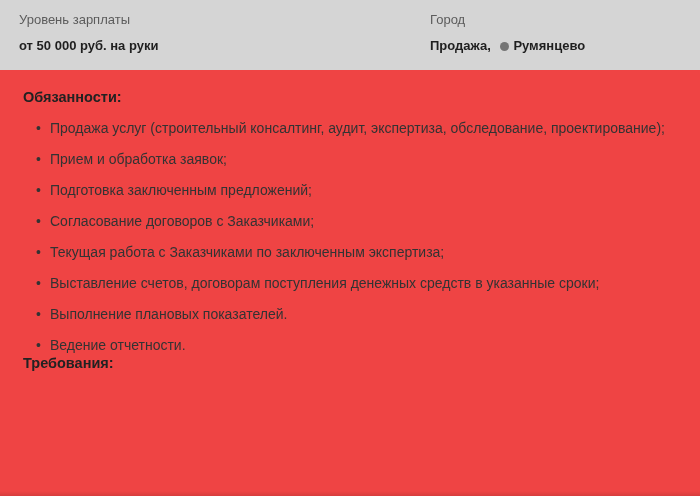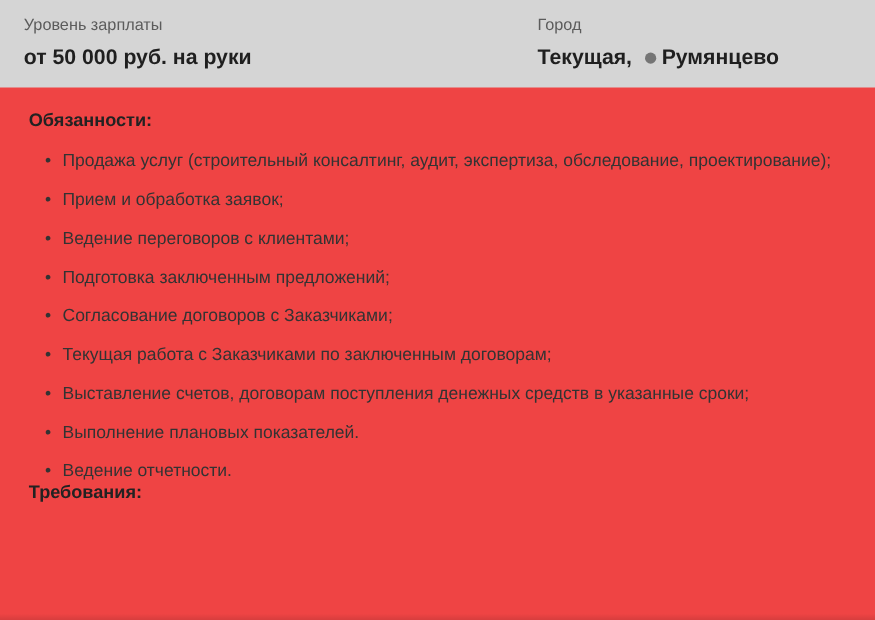--- a/index.html
+++ b/index.html
@@ -26,21 +26,21 @@
   .header-col { display: flex; flex-direction: column; }
   .header-col.left  { width: 411px; }
   .header-col.right { flex: 1; }
   .header .label {
     font-size: 13px;
     color: #5c5c5c;
     line-height: 15px;
     margin-bottom: 9px;
   }
   .header .value {
-    font-size: 17px;
+    font-size: 13px;
     font-weight: bold;
     color: #1f1f1f;
     line-height: 20px;
     display: flex;
     align-items: center;
     white-space: pre;
   }
   .metro-dot {
     display: inline-block;
     width: 9px;
@@ -100,38 +100,37 @@
 <div class="page">
 
   <div class="header">
     <div class="header-col left">
       <div class="label">Уровень зарплаты</div>
       <div class="value">от 50 000 руб. на руки</div>
     </div>
     <div class="header-col right">
       <div class="label">Город</div>
       <div class="value">
-        <span>Текущая, </span>
+        <span>Продажа, </span>
         <span class="metro-dot"></span>
         <span>Румянцево</span>
       </div>
     </div>
   </div>
 
   <div class="content">
 
     <p class="section-heading">Обязанности:</p>
 
     <ul class="desc-list">
       <li>Продажа услуг (строительный консалтинг, аудит, экспертиза, обследование, проектирование);</li>
       <li>Прием и обработка заявок;</li>
-      <li>Ведение переговоров с клиентами;</li>
       <li>Подготовка заключенным предложений;</li>
       <li>Согласование договоров с Заказчиками;</li>
-      <li>Текущая работа с Заказчиками по заключенным договорам;</li>
+      <li>Текущая работа с Заказчиками по заключенным экспертиза;</li>
       <li>Выставление счетов, договорам поступления денежных средств в указанные сроки;</li>
       <li>Выполнение плановых показателей.</li>
       <li>Ведение отчетности.</li>
     </ul>
 
     <p class="section-heading">Требования:</p>
 
 
   </div>
 

